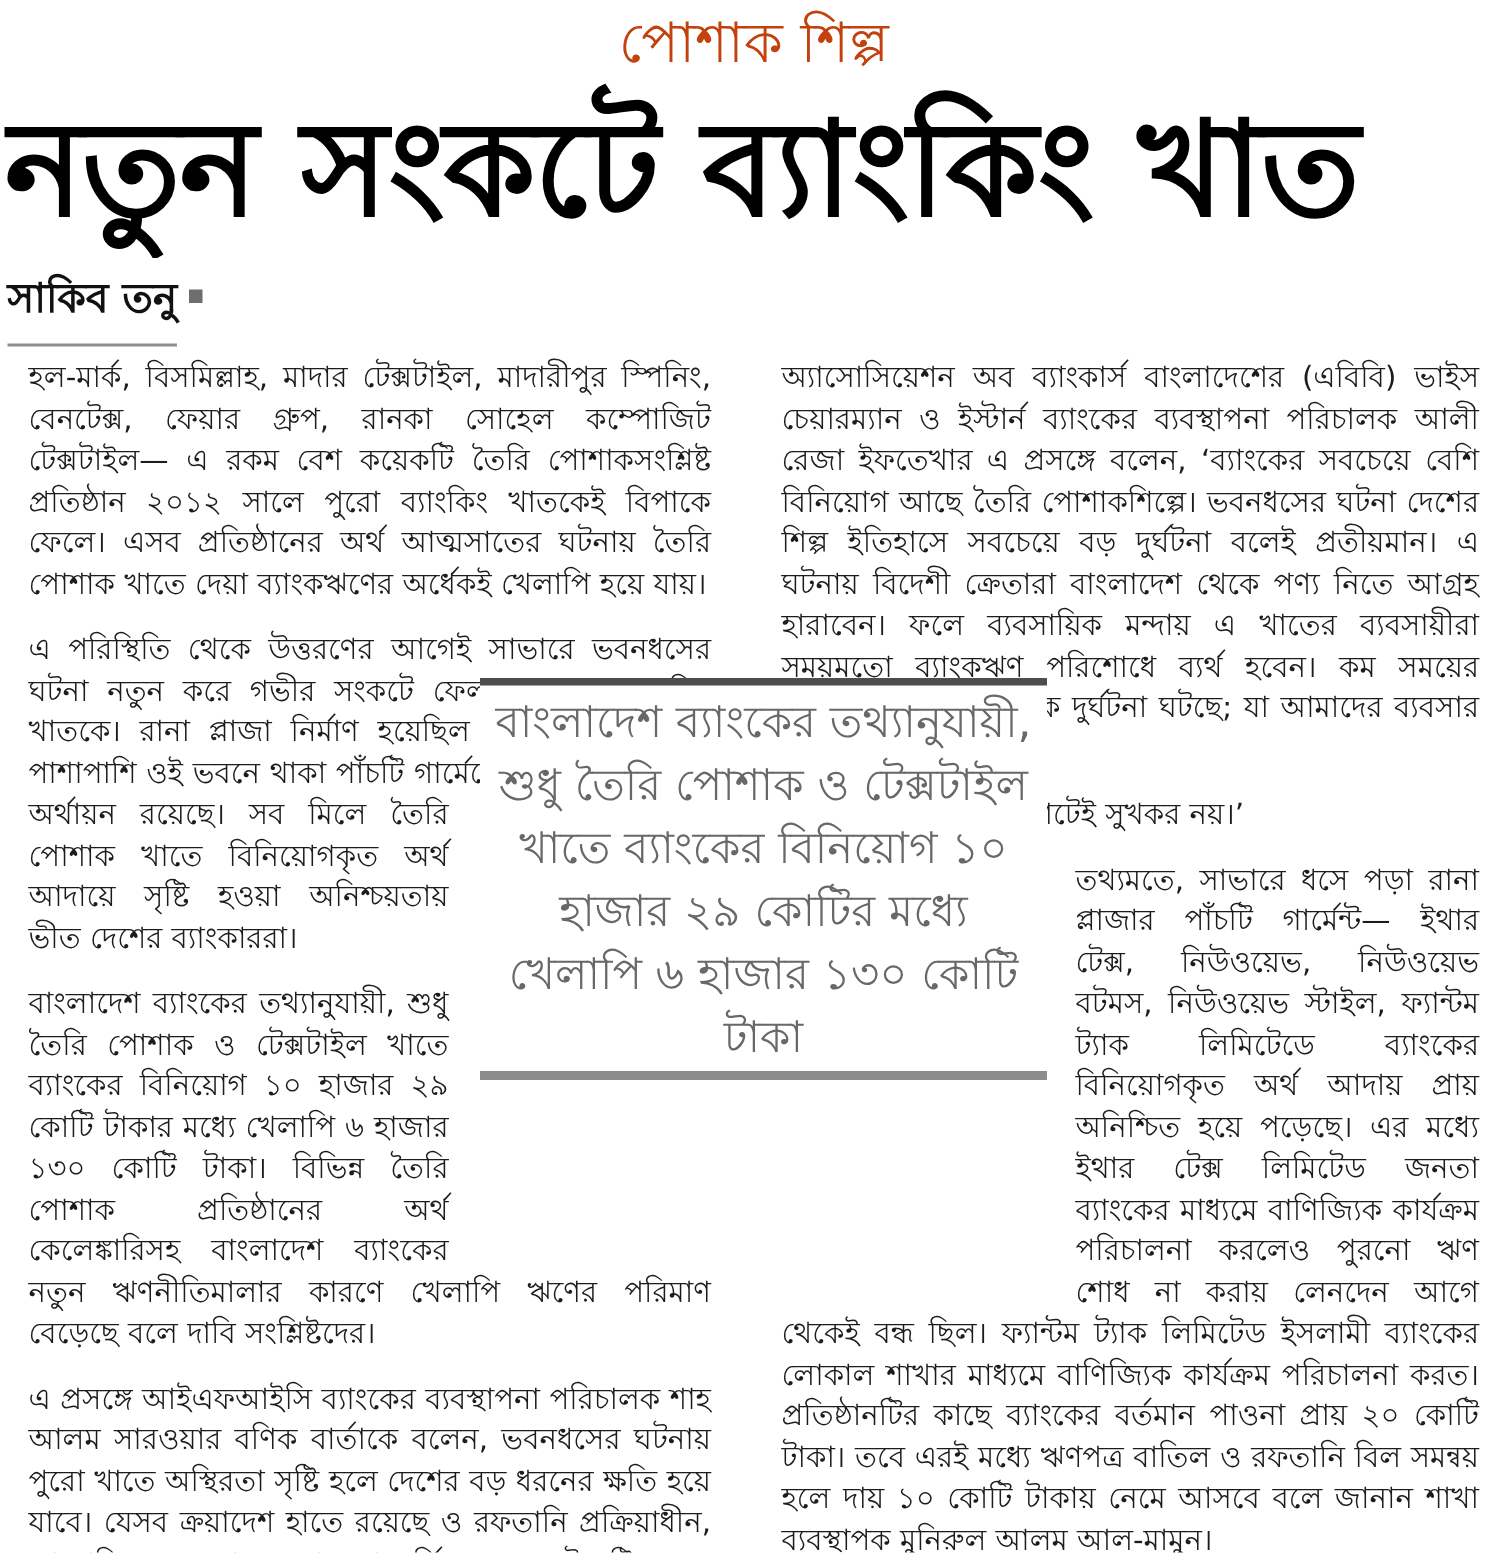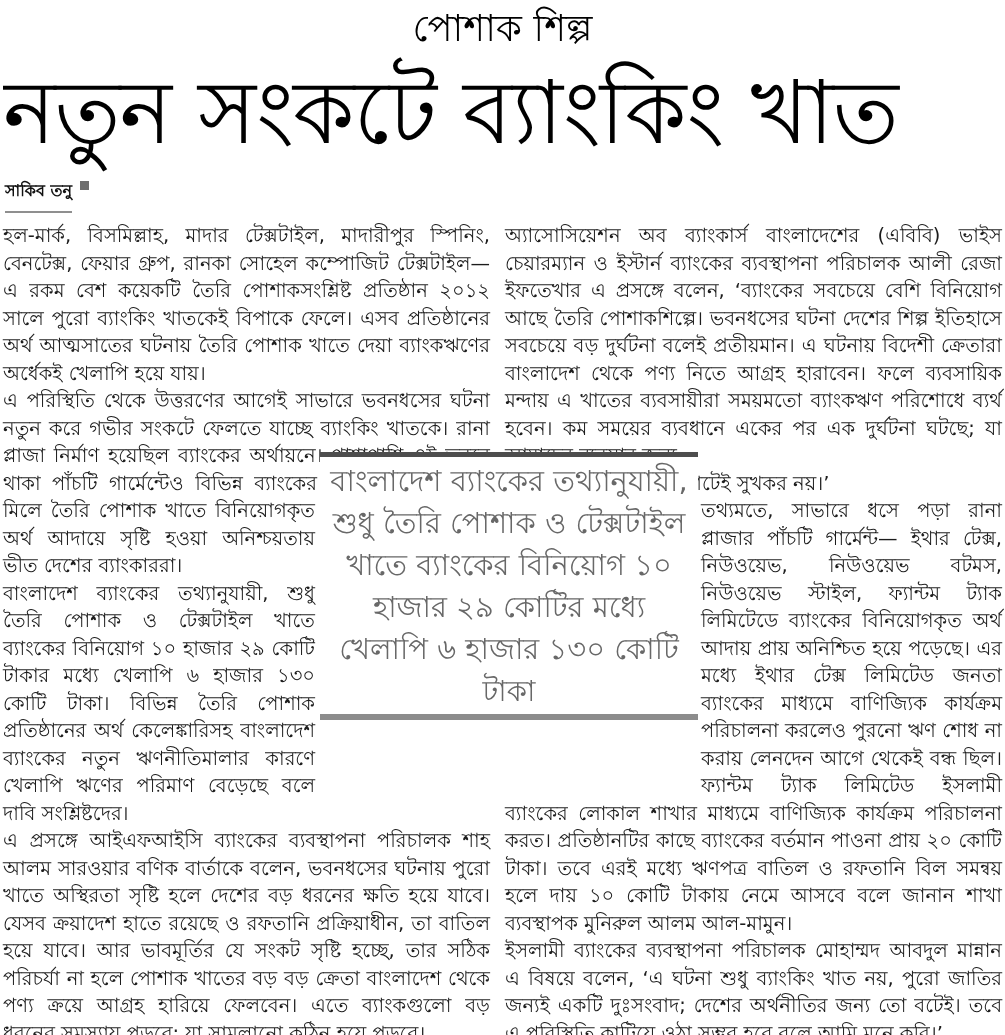--- a/index.html
+++ b/index.html
@@ -8,53 +8,53 @@
   body {
     width: 1005px; height: 1035px; overflow: hidden;
     font-family: "DejaVu Sans", "Liberation Sans", sans-serif;
     color: #1c1c1c;
   }
   .page { position: relative; width: 1005px; height: 1035px; padding: 0 3px; background: #fff; }
 
   .kicker {
     text-align: center;
     font-size: 37px; line-height: 46px;
-    color: #000000;
+    color: #c2410c;
     padding-top: 6px;
     font-weight: 400;
   }
   .headline {
     margin: 2px 0 0 0;
     font-size: 88px; line-height: 118px;
-    font-weight: 400; color: #000;
+    font-weight: 700; color: #000;
     letter-spacing: -1px;
     white-space: nowrap; overflow: hidden;
   }
   .byline-row { margin: 6px 0 10px 2px; height: 34px; }
   .byline-name {
     display: inline-block;
-    font-size: 16px; font-weight: 700; color: #111;
+    font-size: 27px; font-weight: 700; color: #111;
     border-bottom: 2px solid #8f8f8f;
     padding-bottom: 6px;
   }
   .byline-square {
     display: inline-block; width: 9px; height: 9px;
     background: #6e6e6e; margin-left: 8px; vertical-align: 6px;
   }
 
   .columns {
     position: relative;
     display: flex; gap: 15px;
     align-items: flex-start;
   }
   .col { text-align: justify; }
   .col-left  { width: 487px; flex: 0 0 487px; }
   .col-right { flex: 1 1 auto; }
   .para {
-    margin: 0; padding: 0;
+    margin: 16px; padding: 0;
     font-size: 19.5px; line-height: 27.5px;
     color: #1c1c1c;
   }
 
   
   .cutout { display: block; }
   .cutout-right { float: right; width: 175px; height: 292px; }
   .cutout-left  { float: left;  width: 196px; height: 300px; }
 
   .quote-end { margin: 0; font-size: 19.5px; line-height: 27.5px; text-align: center; color: #1c1c1c; }

